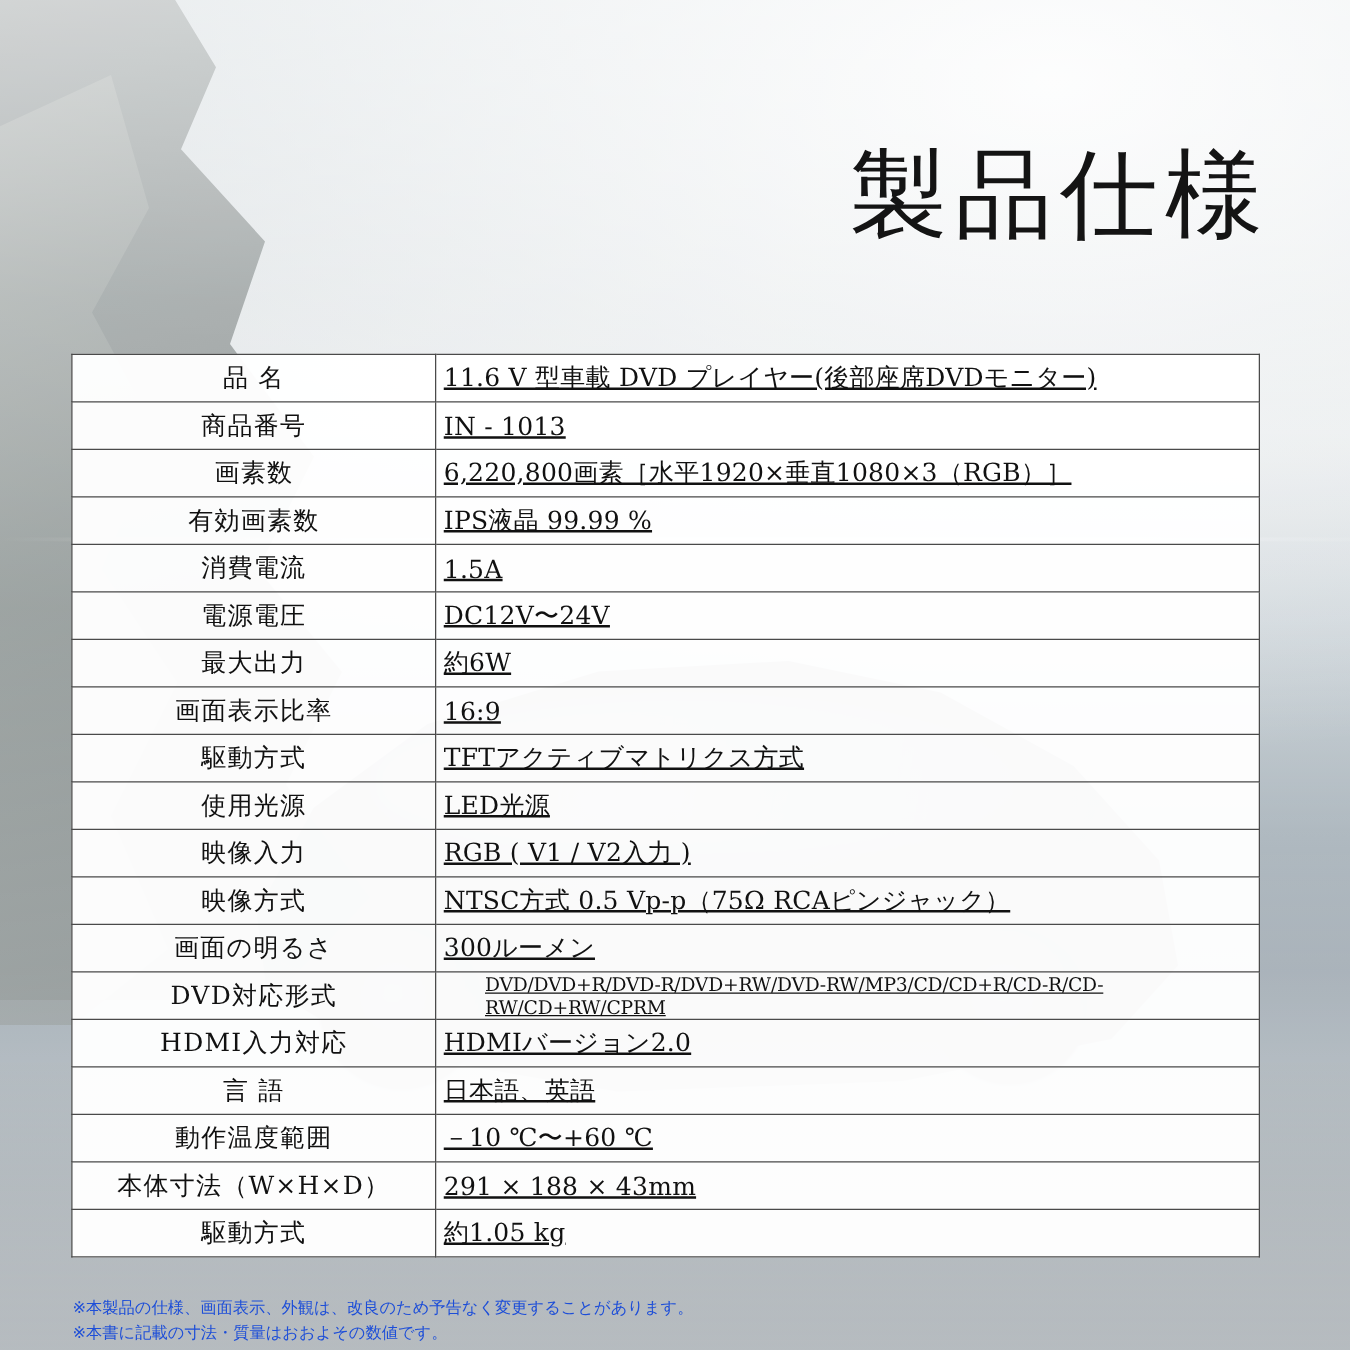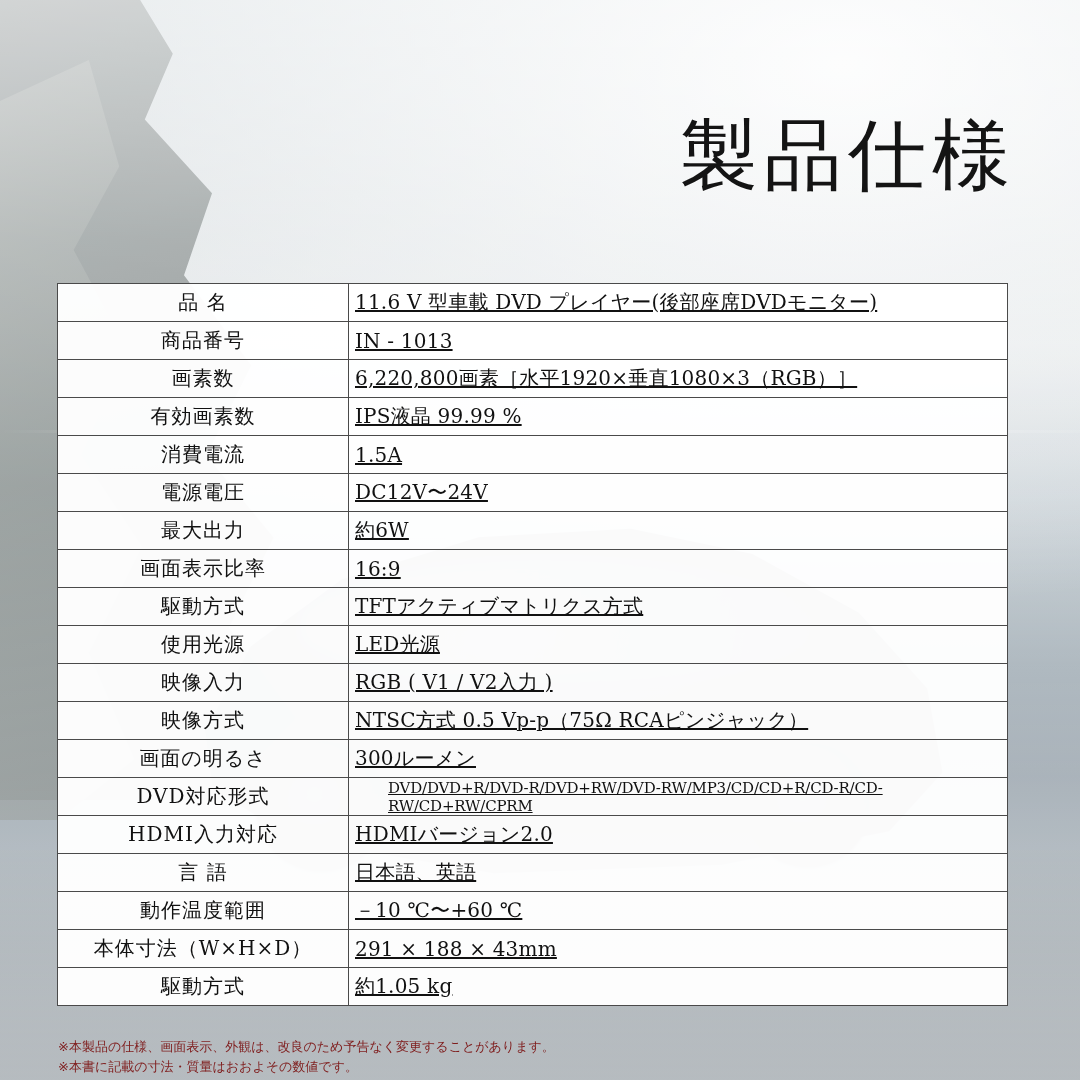--- a/index.html
+++ b/index.html
@@ -168,21 +168,21 @@
     letter-spacing: -0.2px;
     padding-left: 39px;
   }
 
   
   .notes {
     position: absolute;
     left: 58px;
     top: 1037px;
     font-size: 13px;
-    color: #7f1d1d;
+    color: #1d4ed8;
     line-height: 1.55;
     font-family: "DejaVu Sans", "Liberation Sans", sans-serif;
   }
   .notes div { white-space: nowrap; }
 </style>
 </head>
 <body>
 
 <div class="page">
 

